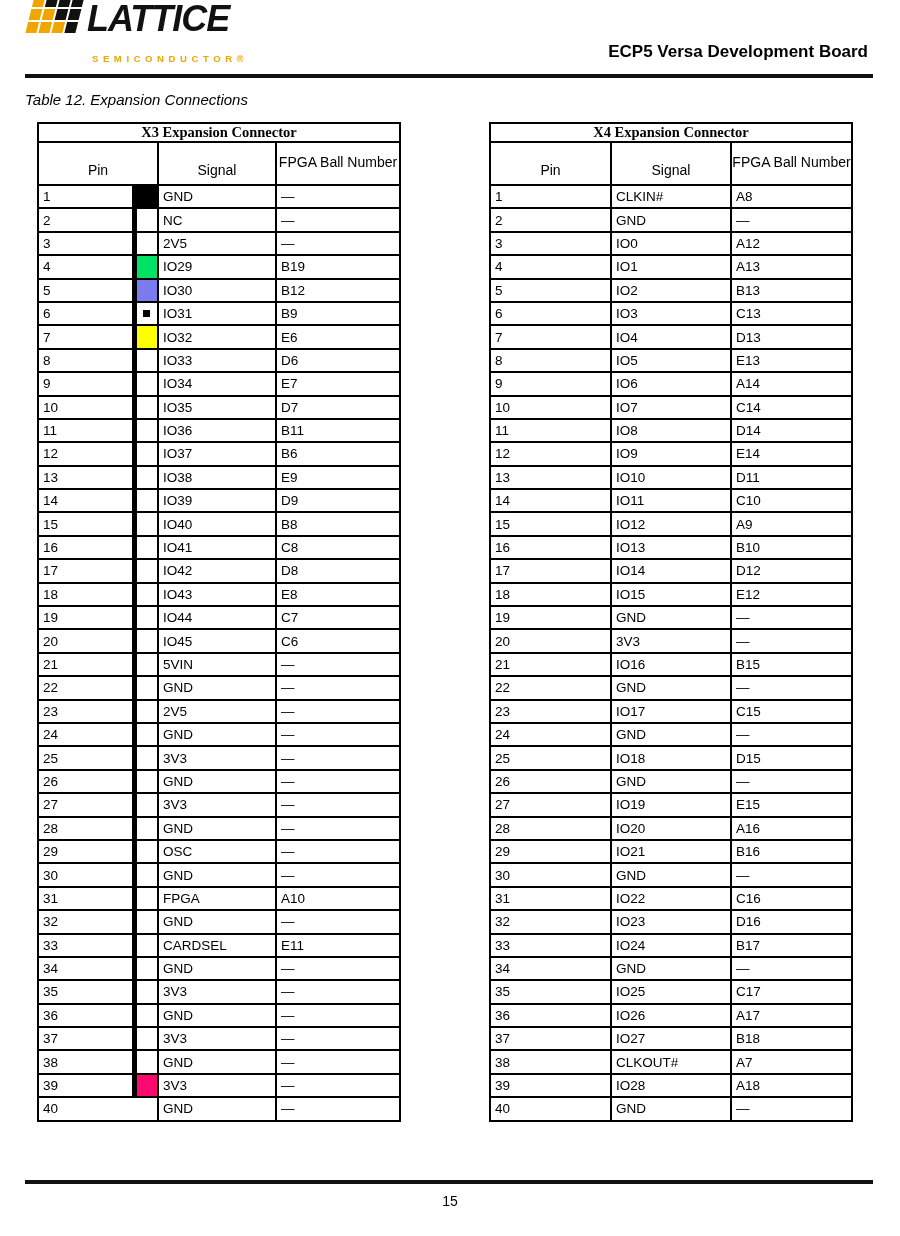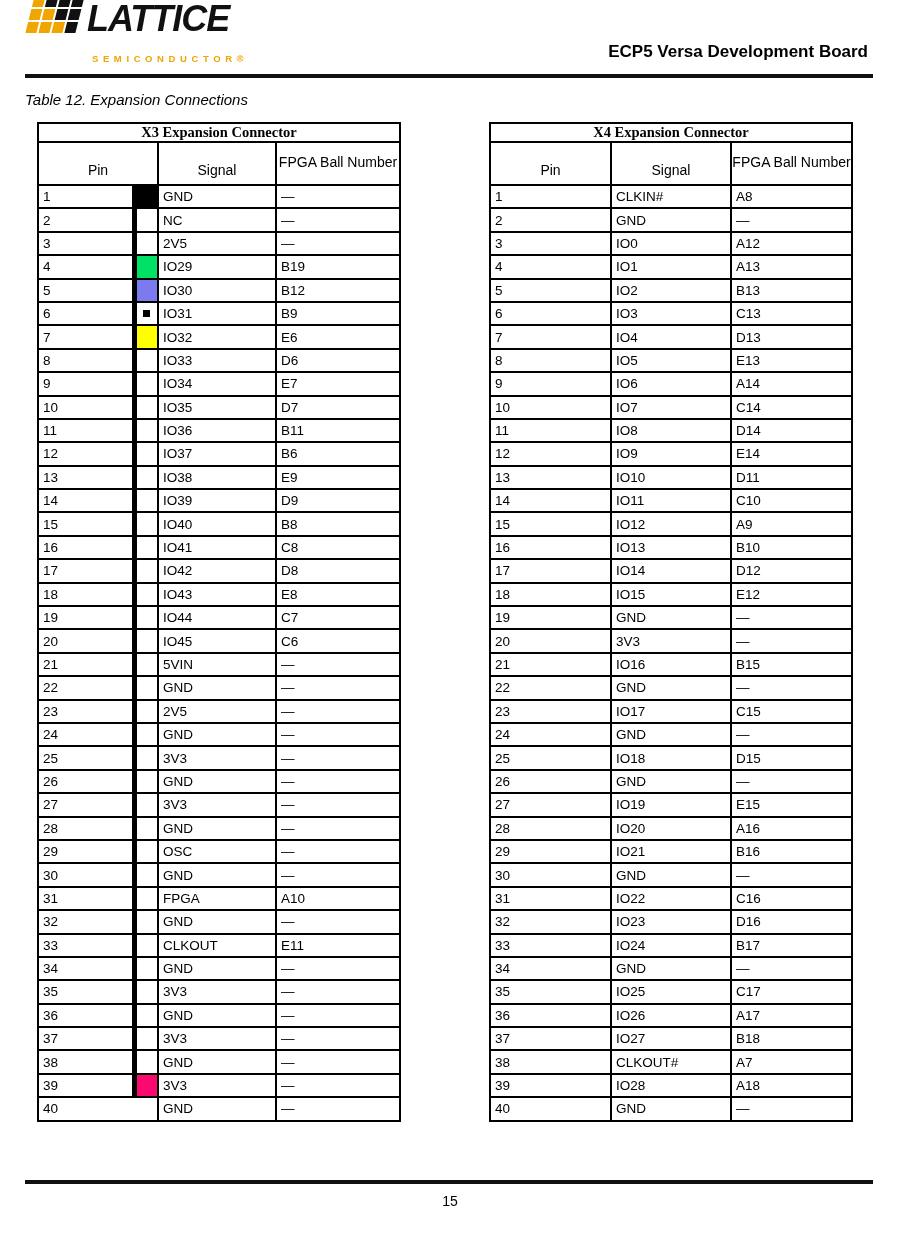--- a/index.html
+++ b/index.html
@@ -296,21 +296,21 @@
         </tr>
         <tr>
           <td>32</td>
           <td class="swatch"></td>
           <td>GND</td>
           <td>—</td>
         </tr>
         <tr>
           <td>33</td>
           <td class="swatch"></td>
-          <td>CLKOUT</td>
+          <td>CARDSEL</td>
           <td>E11</td>
         </tr>
         <tr>
           <td>34</td>
           <td class="swatch"></td>
           <td>GND</td>
           <td>—</td>
         </tr>
         <tr>
           <td>35</td>

